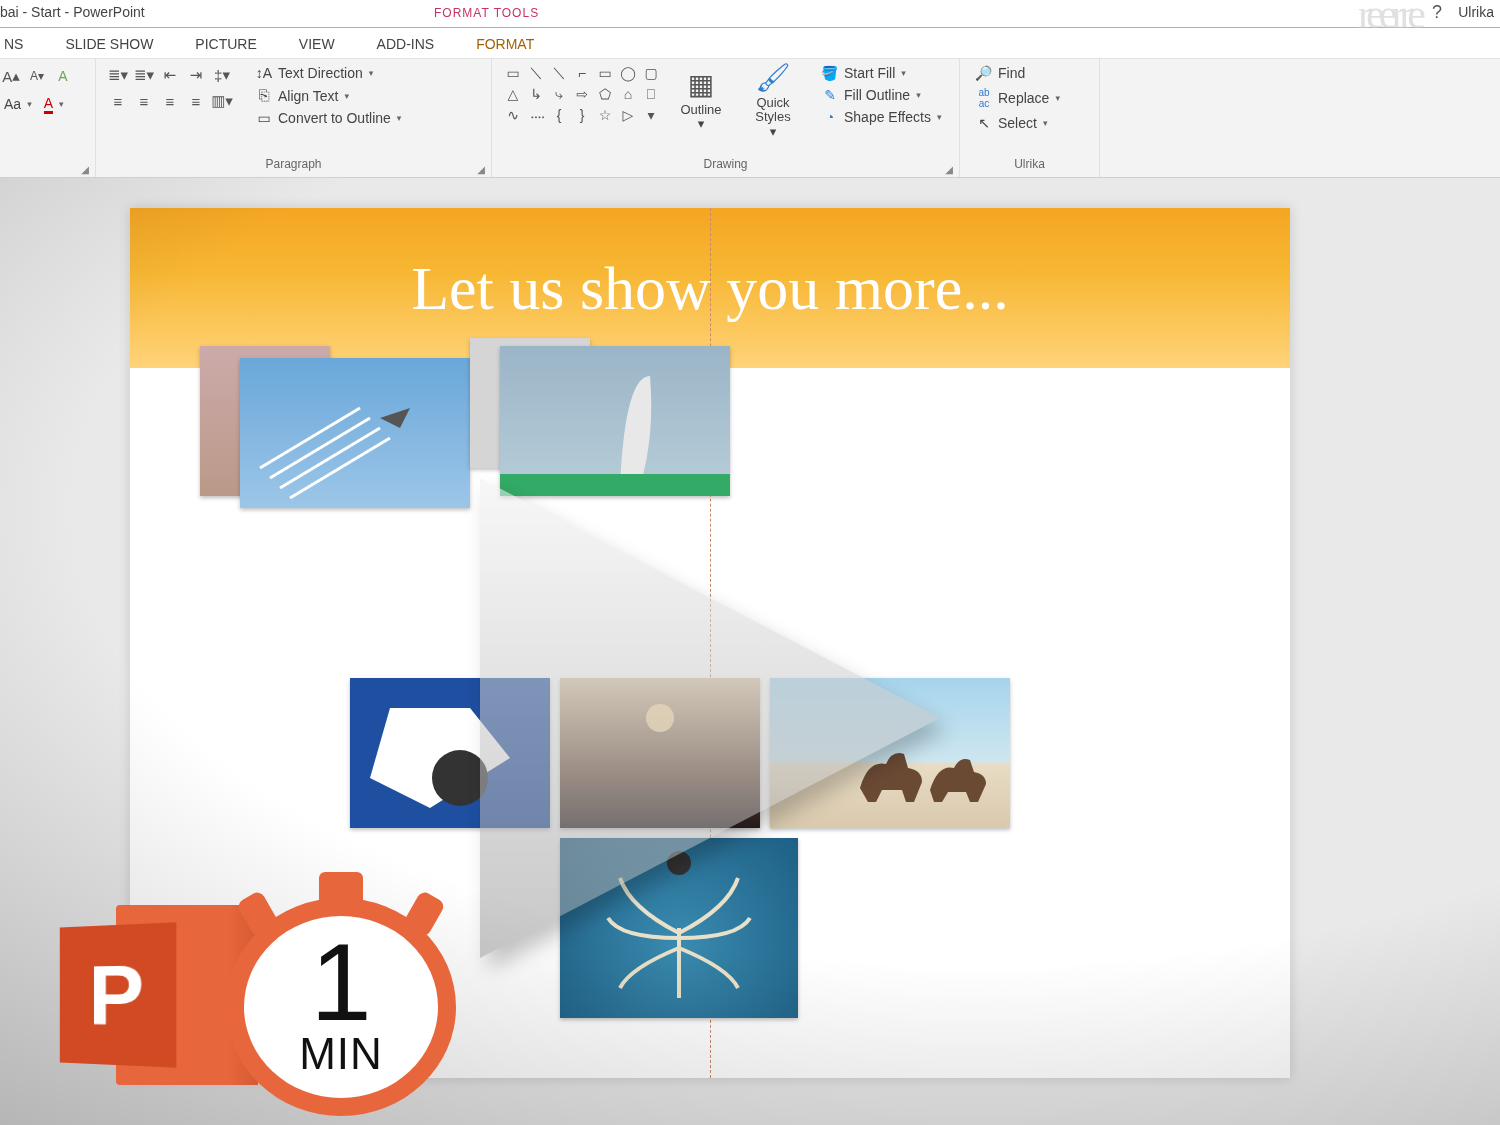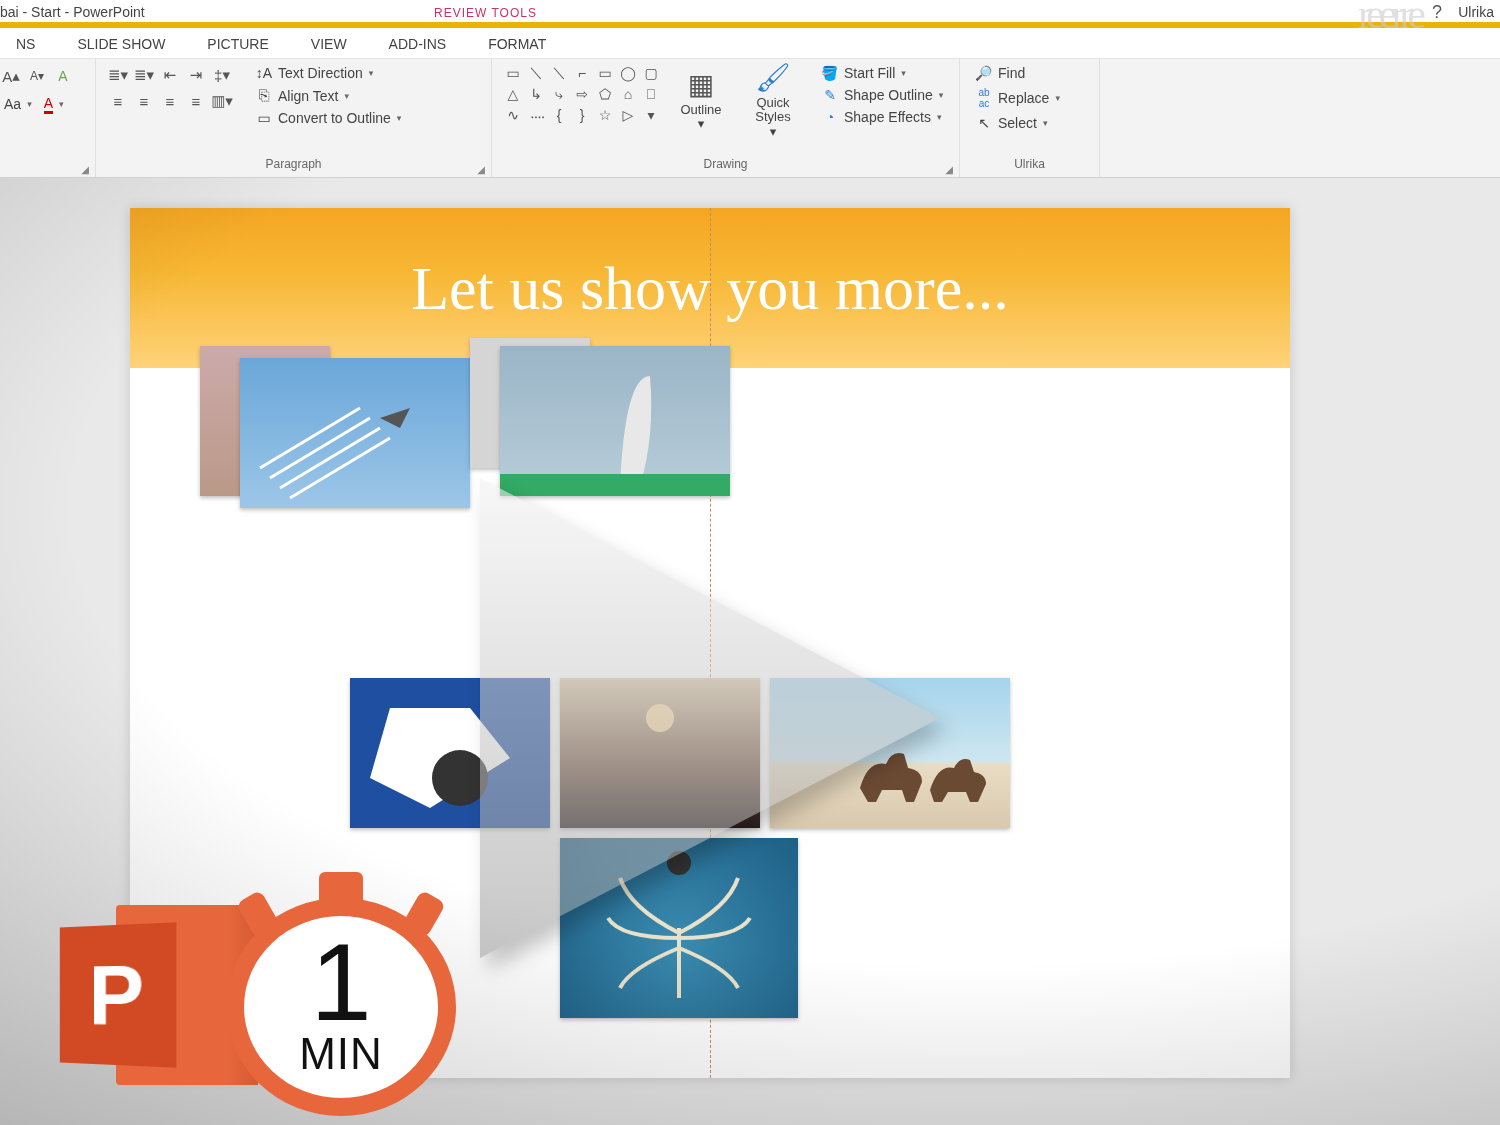--- a/index.html
+++ b/index.html
@@ -1,29 +1,29 @@
 <!DOCTYPE html>
 <html><head>
 <meta charset="utf-8">
 <style>
   html,body{margin:0;padding:0;width:1500px;height:1125px;font-family:"Segoe UI",Arial,sans-serif;font-size:14px;color:#444;background:#fff;overflow:hidden}
   *{box-sizing:border-box}
 
   
-  .titlebar{height:28px;display:flex;align-items:center;background:#fff;border-bottom:6px solid #eab308;position:relative}
+  .titlebar{height:28px;display:flex;align-items:center;background:#fff;border-bottom:1px solid #eab308;position:relative}
   .titlebar .doc-title{position:absolute;left:0;top:4px;font-size:14px;color:#444}
   .titlebar .contextual{position:absolute;left:434px;top:6px;font-size:12px;color:#c73366;letter-spacing:1px}
   .titlebar .decor{position:absolute;right:80px;top:-10px;color:#ccc;font-size:42px;letter-spacing:-6px;opacity:.6;font-family:Georgia,serif}
   .titlebar .help{position:absolute;right:58px;top:2px;color:#555;font-size:18px}
   .titlebar .user{position:absolute;right:0;top:4px;color:#444;padding-right:6px}
 
   
-  .tabs{height:30px;display:flex;align-items:flex-end;gap:34px;padding-left:12px;background:#fff;font-size:14px;color:#444}
+  .tabs{height:30px;display:flex;align-items:flex-end;gap:34px;padding-left:0;background:#fff;font-size:14px;color:#444}
   .tabs .tab{padding:6px 4px;cursor:pointer}
-  .tabs .tab.contextual{color:#404040}
+  .tabs .tab.contextual{color:#a16207}
 
   
   .ribbon{height:120px;background:#f3f3f3;border-top:1px solid #e3e3e3;border-bottom:1px solid #d0d0d0;display:flex}
   .group{border-right:1px solid #e0e0e0;padding:4px 10px 0 10px;display:flex;flex-direction:column;justify-content:space-between}
   .group-body{display:flex;gap:6px;align-items:flex-start;flex:1}
   .group-label{height:20px;text-align:center;font-size:12px;color:#666;position:relative}
   .group-label .launcher{position:absolute;right:-4px;bottom:2px;font-size:10px;color:#888}
   .btn{display:flex;align-items:center;gap:4px;padding:2px 4px;font-size:14px;color:#444;white-space:nowrap}
   .btn .dd{font-size:9px;color:#666;margin-left:2px}
   .vstack{display:flex;flex-direction:column;gap:2px}
@@ -70,21 +70,21 @@
   .stopwatch .ring{position:absolute;left:0;top:26px;width:230px;height:218px;border-radius:50%;background:#e8663c}
   .stopwatch .face{position:absolute;left:18px;top:44px;width:194px;height:182px;border-radius:50%;background:#fff;display:flex;flex-direction:column;align-items:center;justify-content:center}
   .stopwatch .face .n{font-size:110px;line-height:.85;color:#111;font-weight:300}
   .stopwatch .face .m{font-size:44px;color:#111;letter-spacing:1px}
 </style>
 </head>
 <body>
 
 <div class="titlebar">
   <span class="doc-title">bai - Start - PowerPoint</span>
-  <span class="contextual">REVIEW TOOLS</span>
+  <span class="contextual">FORMAT TOOLS</span>
   <span class="decor">reerre</span>
   <span class="help">?</span>
   <span class="user">Ulrika</span>
 </div>
 
 <div class="tabs">
   <span class="tab">NS</span>
   <span class="tab">SLIDE SHOW</span>
   <span class="tab">PICTURE</span>
   <span class="tab">VIEW</span>
@@ -196,21 +196,21 @@
           <span class="dd">▾</span>
       </div>
       <div class="vstack" style="margin-left:4px">
         <span class="btn">
             <span class="mini-icon" style="color:#e8a33d">🪣</span>
             <span>Start Fill</span>
             <span class="dd">▾</span>
           </span>
         <span class="btn">
             <span class="mini-icon" style="color:#2c7cd1">✎</span>
-            <span>Shape Outline</span>
+            <span>Fill Outline</span>
             <span class="dd">▾</span>
           </span>
         <span class="btn">
             <span class="mini-icon" style="color:#2c7cd1">◔</span>
             <span>Shape Effects</span>
             <span class="dd">▾</span>
           </span>
       </div>
     </div>
     <div class="group-label"><span>Drawing</span><span class="launcher">◢</span></div>

